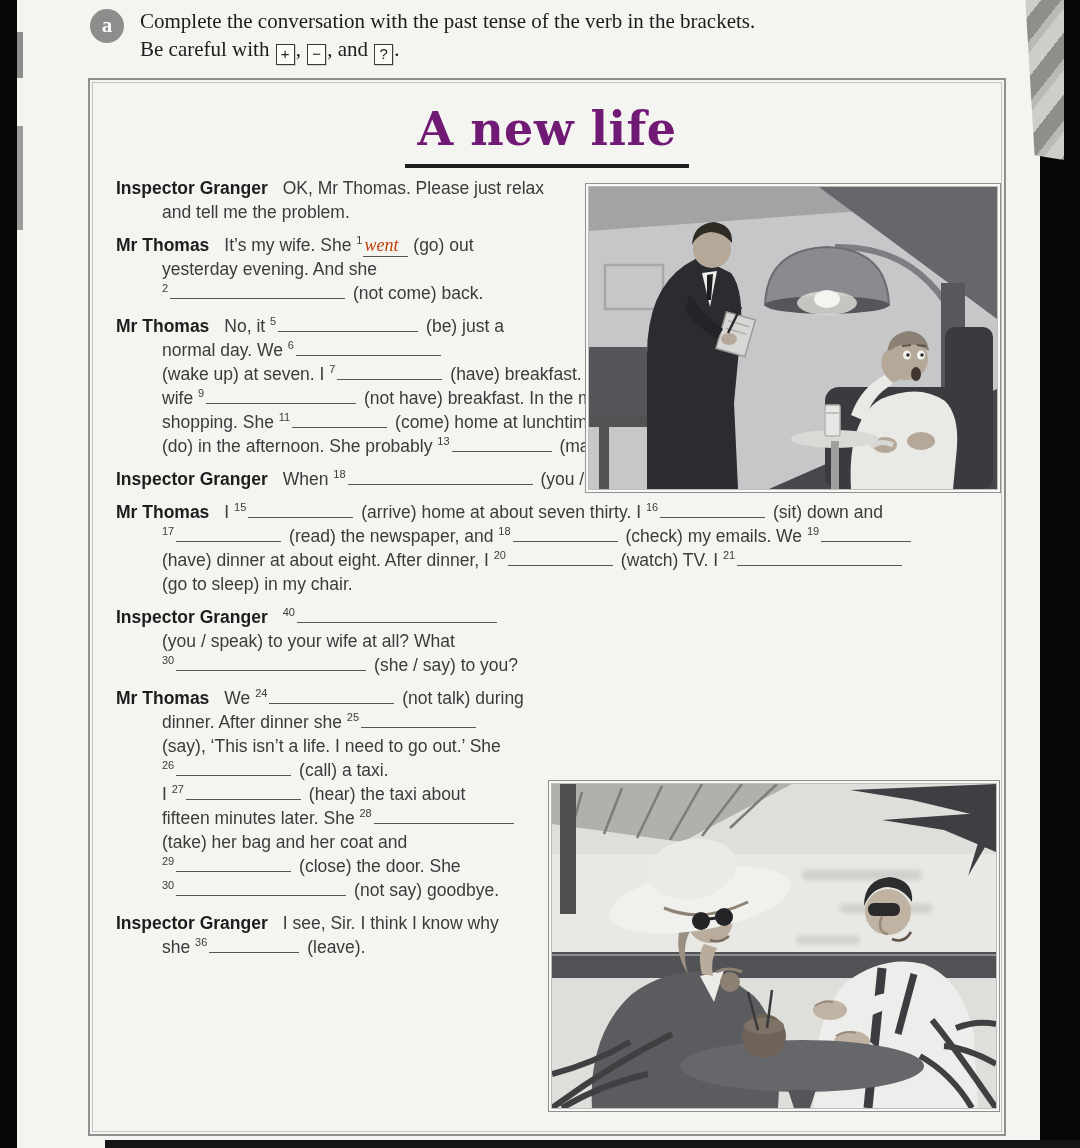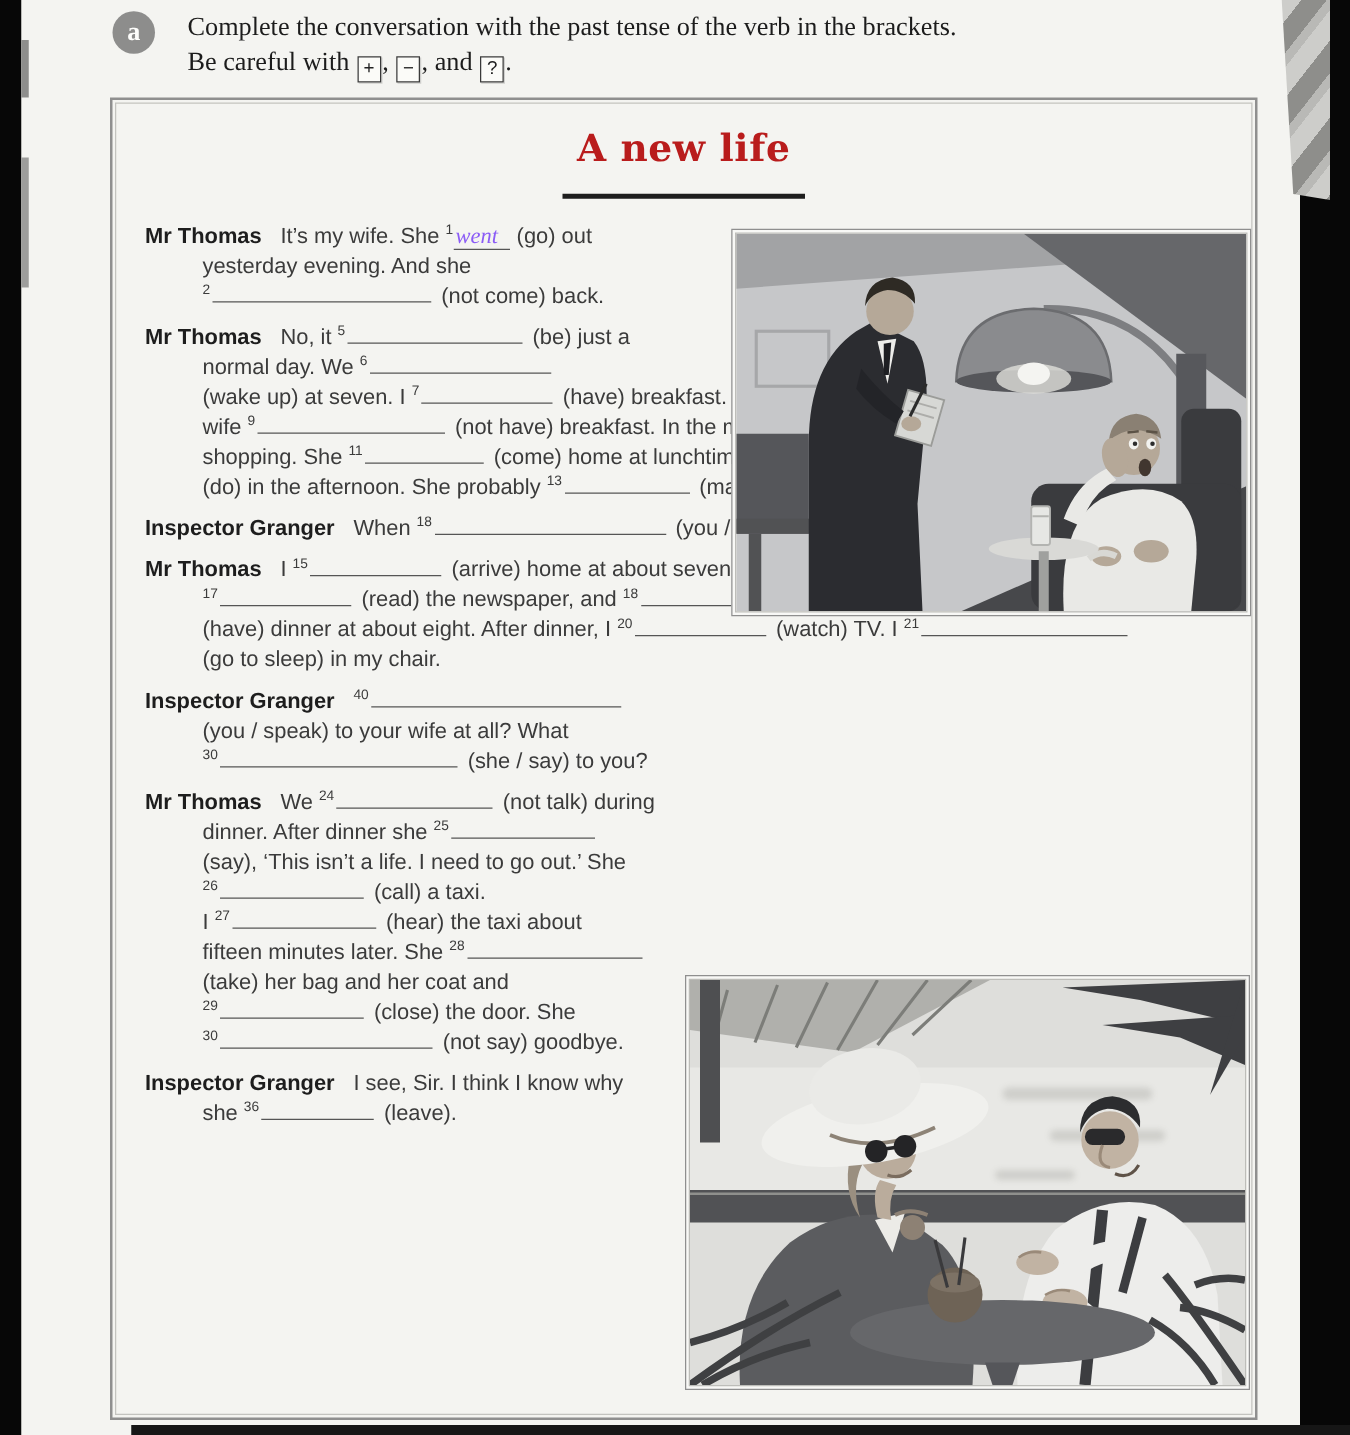--- a/index.html
+++ b/index.html
@@ -13,43 +13,43 @@
   .right-strip { position:absolute; left:1040px; top:0; width:40px; height:1148px; background:#070707; }
   .corner-stripes { position:absolute; left:1022px; top:0; width:42px; height:160px;
           background:repeating-linear-gradient(128deg,#cdcdca 0 15px,#8e8e8b 15px 31px,#b9b9b6 31px 38px);
           clip-path:polygon(8% 0,100% 0,100% 100%,30% 97%); }
   .bottom-bar { position:absolute; left:105px; top:1140px; width:975px; height:8px; background:#161616; }
 
   
   .badge { position:absolute; left:90px; top:9px; width:34px; height:34px; border-radius:50%;
            background:#8d8d8c; color:#fdfdfb; font-family:"Liberation Serif",serif; font-weight:bold;
            font-size:21px; text-align:center; line-height:33px; }
-  .instruction { position:absolute; left:150px; top:7px; width:780px;
+  .instruction { position:absolute; left:140px; top:7px; width:780px;
            font-family:"Liberation Serif",serif; font-size:21px; line-height:28px; color:#1c1c1c; }
   .sym-box { display:inline-block; min-width:19px; height:21px; border:1.5px solid #3a3a3a;
            background:#fbfbf8; font-family:"Liberation Sans",sans-serif; font-size:15px;
            line-height:18px; text-align:center; vertical-align:-3px; padding:0 2px; margin:0 1px;
            box-shadow:1px 1px 0 rgba(0,0,0,.15); color:#222; }
 
   
   .ex-box { position:absolute; left:88px; top:78px; width:918px; height:1058px;
             border:2px solid #8f8f8f; }
   .ex-box::after { content:""; position:absolute; inset:2px; border:1px solid #c3c3bf; pointer-events:none; }
   .title-wrap { position:absolute; left:0; top:22px; width:100%; text-align:center; z-index:1; }
-  .title { display:inline-block; font-family:"DejaVu Serif",serif; font-weight:bold; font-size:30px;
-           letter-spacing:.5px; color:#b91c1c; border-bottom:4px solid #1d1d1d; padding:0 12px 18px; }
+  .title { display:inline-block; font-family:"DejaVu Serif",serif; font-weight:bold; font-size:46px;
+           letter-spacing:.5px; color:#701a75; border-bottom:4px solid #1d1d1d; padding:0 12px 8px; }
 
   
   .dialogue { position:absolute; left:26px; top:96px; width:884px; z-index:1; }
   .turn { margin:0 0 9px; padding-left:46px; text-indent:-46px;
           font-size:17.5px; line-height:24px; color:#3b3b3b; }
   .speaker { font-weight:bold; color:#1d1d1d; margin-right:15px; }
   sup.num { font-size:11px; color:#3b3b3b; line-height:0; margin-right:1px; }
   .blank { display:inline-block; height:13px; border-bottom:1.5px solid #555; margin:0 3px 0 1px; }
-  .ans { font-family:"Liberation Serif",serif; font-style:italic; font-size:18px; color:#8b5cf6;
+  .ans { font-family:"Liberation Serif",serif; font-style:italic; font-size:18px; color:#c2410c;
          border-bottom:1.5px solid #555; padding:0 10px 1px 1px; }
 
   
   .illus { position:absolute; background:#f8f8f6; border:1px solid #8f8f8f; padding:3px; z-index:2; }
   .illus svg { display:block; outline:1px solid #bdbdb9; }
   .illus-1 { left:495px; top:103px; }
   .illus-2 { left:458px; top:700px; }
 </style>
 </head>
 <body>
@@ -68,20 +68,21 @@
     <div>Complete the conversation with the past tense of the verb in the brackets.</div>
     <div>Be careful with <span class="sym-box">+</span>, <span class="sym-box">−</span>, and <span class="sym-box">?</span>.</div>
   </div>
 
   <div class="ex-box">
     <div class="title-wrap">
       <span class="title">A new life</span>
     </div>
 
     <div class="dialogue">
+        <p class="turn"><span class="speaker">Inspector Granger</span>OK, Mr Thomas. Please just relax<br>and tell me the problem.</p>
         <p class="turn"><span class="speaker">Mr Thomas</span>It’s my wife. She <sup class="num">1</sup><i class="ans">went</i> (go) out<br>yesterday evening. And she<br><sup class="num">2</sup><span class="blank" style="width: 175px;"></span> (not come) back.</p>
         <p class="turn"><span class="speaker">Mr Thomas</span>No, it <sup class="num">5</sup><span class="blank" style="width: 140px;"></span> (be) just a<br>normal day. We <sup class="num">6</sup><span class="blank" style="width: 145px;"></span><br>(wake up) at seven. I <sup class="num">7</sup><span class="blank" style="width: 105px;"></span> (have) breakfast. Then I <sup class="num">8</sup><span class="blank" style="width: 110px;"></span> (drive) to work. My<br>wife <sup class="num">9</sup><span class="blank" style="width: 150px;"></span> (not have) breakfast. In the morning I think she <sup class="num">10</sup><span class="blank" style="width: 95px;"></span> (go)<br>shopping. She <sup class="num">11</sup><span class="blank" style="width: 95px;"></span> (come) home at lunchtime. I don’t know what she <sup class="num">12</sup><span class="blank" style="width: 95px;"></span><br>(do) in the afternoon. She probably <sup class="num">13</sup><span class="blank" style="width: 100px;"></span> (make) the dinner.</p>
         <p class="turn"><span class="speaker">Inspector Granger</span>When <sup class="num">18</sup><span class="blank" style="width: 185px;"></span> (you / come) home?</p>
         <p class="turn"><span class="speaker">Mr Thomas</span>I <sup class="num">15</sup><span class="blank" style="width: 105px;"></span> (arrive) home at about seven thirty. I <sup class="num">16</sup><span class="blank" style="width: 105px;"></span> (sit) down and<br><sup class="num">17</sup><span class="blank" style="width: 105px;"></span> (read) the newspaper, and <sup class="num">18</sup><span class="blank" style="width: 105px;"></span> (check) my emails. We <sup class="num">19</sup><span class="blank" style="width: 90px;"></span><br>(have) dinner at about eight. After dinner, I <sup class="num">20</sup><span class="blank" style="width: 105px;"></span> (watch) TV. I <sup class="num">21</sup><span class="blank" style="width: 165px;"></span><br>(go to sleep) in my chair.</p>
         <p class="turn"><span class="speaker">Inspector Granger</span><sup class="num">40</sup><span class="blank" style="width: 200px;"></span><br>(you / speak) to your wife at all? What<br><sup class="num">30</sup><span class="blank" style="width: 190px;"></span> (she / say) to you?</p>
         <p class="turn"><span class="speaker">Mr Thomas</span>We <sup class="num">24</sup><span class="blank" style="width: 125px;"></span> (not talk) during<br>dinner. After dinner she <sup class="num">25</sup><span class="blank" style="width: 115px;"></span><br>(say), ‘This isn’t a life. I need to go out.’ She<br><sup class="num">26</sup><span class="blank" style="width: 115px;"></span> (call) a taxi.<br>I <sup class="num">27</sup><span class="blank" style="width: 115px;"></span> (hear) the taxi about<br>fifteen minutes later. She <sup class="num">28</sup><span class="blank" style="width: 140px;"></span><br>(take) her bag and her coat and<br><sup class="num">29</sup><span class="blank" style="width: 115px;"></span> (close) the door. She<br><sup class="num">30</sup><span class="blank" style="width: 170px;"></span> (not say) goodbye.</p>
         <p class="turn"><span class="speaker">Inspector Granger</span>I see, Sir. I think I know why<br>she <sup class="num">36</sup><span class="blank" style="width: 90px;"></span> (leave).</p>
       </div>
 
     <div class="illus illus-1">

